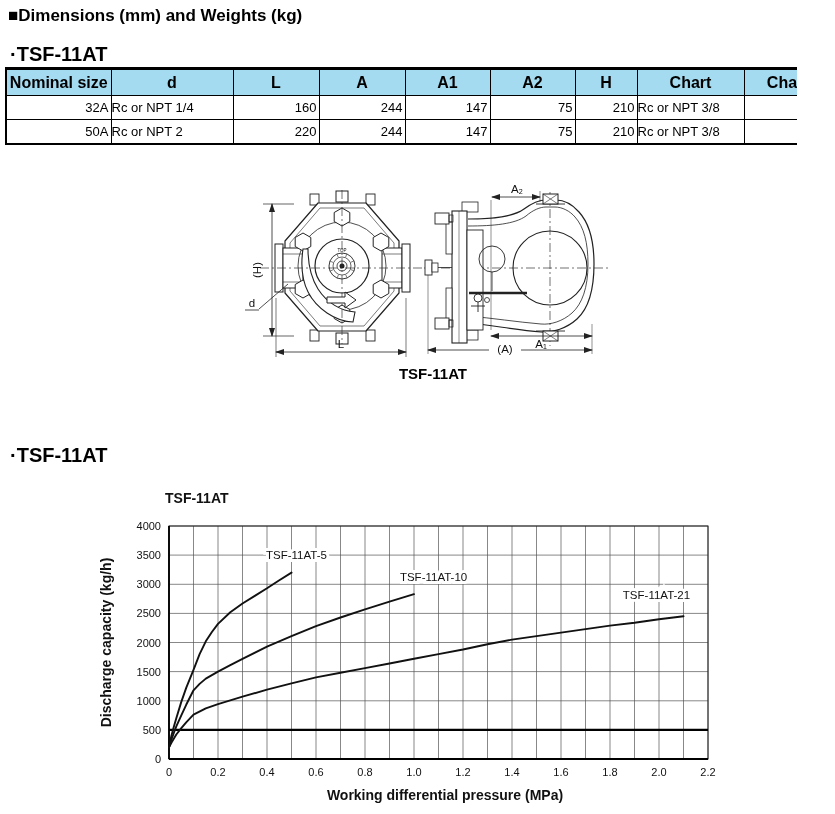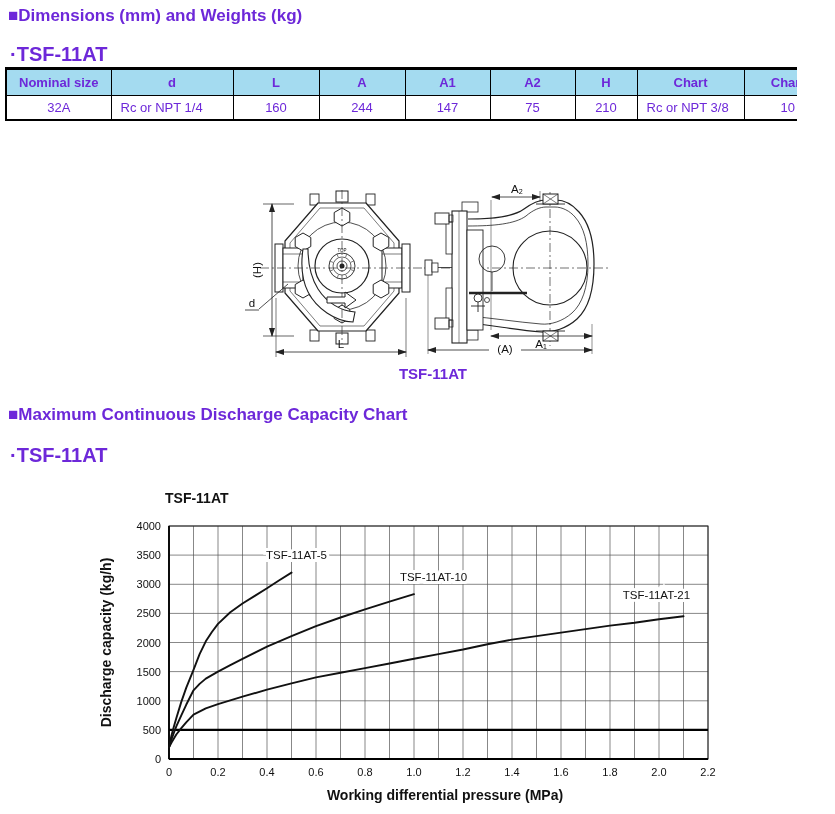--- a/index.html
+++ b/index.html
@@ -1,25 +1,25 @@
 <!DOCTYPE html>
 <html><head>
 <meta charset="utf-8">
 <style>
   html,body{margin:0;padding:0;background:#fff;}
   #page{position:relative;width:797px;height:814px;background:#ffffff;overflow:hidden;
-        font-family:"Liberation Sans",sans-serif;color:#6d28d9;}
+        font-family:"Liberation Sans",sans-serif;color:#000000;}
   .sec-title{position:absolute;left:8px;font-size:17px;font-weight:bold;letter-spacing:0;white-space:nowrap;}
   .sec-sub{position:absolute;left:10px;font-size:20px;font-weight:bold;white-space:nowrap;}
   #dim-table{position:absolute;left:5px;top:67px;width:826px;border-collapse:collapse;table-layout:fixed;
              border:2px solid #000;border-top:3px solid #000;}
-  #dim-table th{background:#a4dbf0;border:1px solid #000;font-size:13px;font-weight:bold;height:25px;
+  #dim-table th{background:#a4dbf0;border:1px solid #000;font-size:16px;font-weight:bold;height:25px;
                 text-align:center;padding:0 2px;}
-  #dim-table td{border:1px solid #000;font-size:13px;height:23px;text-align:center;padding:0 2px;background:#fff;}
-  #dim-table td.al{text-align:left;padding-left:9px;}
+  #dim-table td{border:1px solid #000;font-size:13px;height:23px;text-align:right;padding:0 2px;background:#fff;}
+  #dim-table td.al{text-align:left;padding-left:0;}
   #drawing-caption{position:absolute;left:363px;top:365px;width:140px;text-align:center;
                    font-size:15px;font-weight:bold;}
   svg text{font-family:"Liberation Sans",sans-serif;}
   .dimtxt{font-size:11.5px;fill:#111;}
 </style>
 </head>
 <body>
 
 <div id="page">
 
@@ -56,20 +56,31 @@
           <td>32A</td>
           <td class="al">Rc or NPT 1/4</td>
           <td>160</td>
           <td>244</td>
           <td>147</td>
           <td>75</td>
           <td>210</td>
           <td class="al">Rc or NPT 3/8</td>
           <td>10</td>
         </tr>
+        <tr>
+          <td>50A</td>
+          <td class="al">Rc or NPT 2</td>
+          <td>220</td>
+          <td>244</td>
+          <td>147</td>
+          <td>75</td>
+          <td>210</td>
+          <td class="al">Rc or NPT 3/8</td>
+          <td>10.5</td>
+        </tr>
       </tbody>
   </table>
 
   <svg id="drawings" style="position:absolute;left:0;top:185px;" width="835" height="200" viewBox="0 185 835 200">
     <defs>
       <marker id="arr" markerWidth="9" markerHeight="8" refX="8" refY="3" orient="auto-start-reverse" markerUnits="userSpaceOnUse">
         <path d="M0,0 L9,3 L0,6 Z" fill="#222"></path>
       </marker>
     </defs>
 
@@ -205,21 +216,20 @@
 
       <line x1="428" y1="275" x2="428" y2="354" stroke-width="0.5"></line>
       <line x1="428" y1="350" x2="592" y2="350" stroke-width="0.8" marker-start="url(#arr)" marker-end="url(#arr)"></line>
       <rect x="489" y="343" width="32" height="12" fill="#fff" stroke="none"></rect>
       <text class="dimtxt" x="505" y="353" text-anchor="middle" stroke="none" fill="#111">(A)</text>
     </g>
   </svg>
 
   <div id="drawing-caption">TSF-11AT</div>
 
-  <div class="sec-title" style="top:405px;"><span>■</span><span>Maximum Continuous Discharge Capacity Chart</span></div>
   <div class="sec-sub" style="top:444px;">·TSF-11AT</div>
 
   <svg id="chart-svg" style="position:absolute;left:0;top:470px;" width="835" height="344" viewBox="0 0 835 344">
       <line x1="169.0" y1="56" x2="169.0" y2="289" stroke="#555" stroke-width="0.7"></line>
       <line x1="193.5" y1="56" x2="193.5" y2="289" stroke="#555" stroke-width="0.7"></line>
       <line x1="218.0" y1="56" x2="218.0" y2="289" stroke="#555" stroke-width="0.7"></line>
       <line x1="242.5" y1="56" x2="242.5" y2="289" stroke="#555" stroke-width="0.7"></line>
       <line x1="267.0" y1="56" x2="267.0" y2="289" stroke="#555" stroke-width="0.7"></line>
       <line x1="291.5" y1="56" x2="291.5" y2="289" stroke="#555" stroke-width="0.7"></line>
       <line x1="316.0" y1="56" x2="316.0" y2="289" stroke="#555" stroke-width="0.7"></line>

